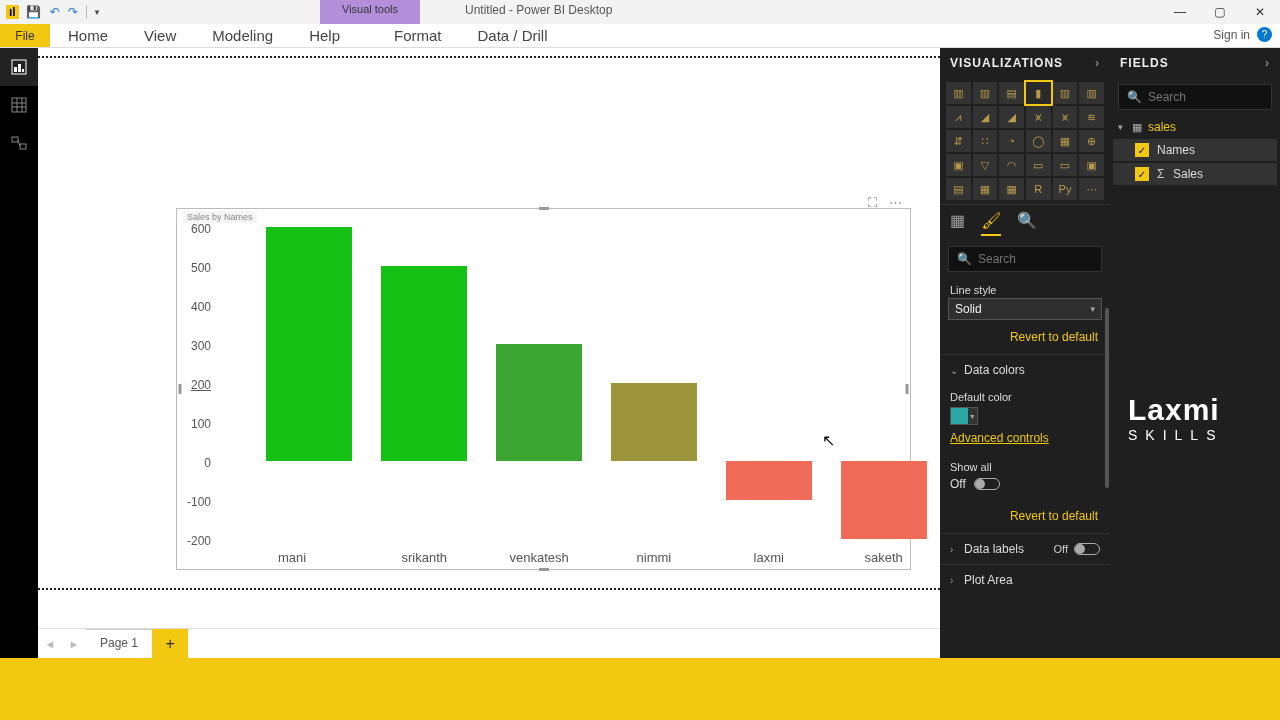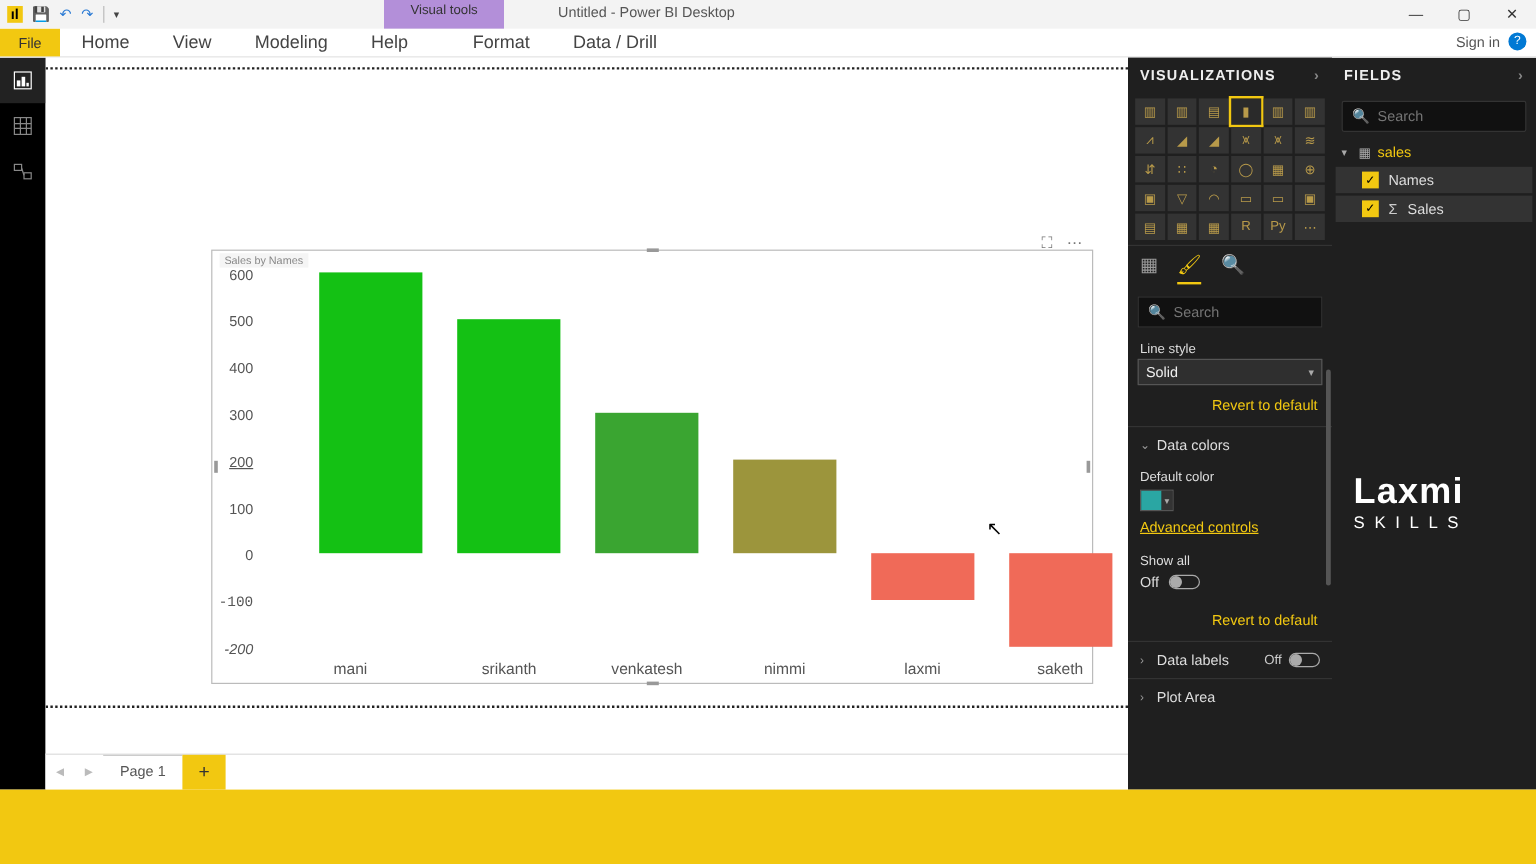--- a/index.html
+++ b/index.html
@@ -163,22 +163,22 @@
       <div class="sel-handle" style="left:50%;bottom:-2px;transform:translateX(-50%);"></div>
       <div class="chart-title">Sales by Names</div>
       <div class="yaxis" id="yaxis">
           <div class="ytick" style="top: 0px;">600</div>
           <div class="ytick" style="top: 39px;">500</div>
           <div class="ytick" style="top: 78px;">400</div>
           <div class="ytick" style="top: 117px;">300</div>
           <div class="ytick" style="top: 156px; text-decoration: underline;">200</div>
           <div class="ytick" style="top: 195px;">100</div>
           <div class="ytick" style="top: 234px;">0</div>
-          <div class="ytick" style="top: 273px; font-family: Liberation Mono, monospace;">-100</div>
-          <div class="ytick" style="top: 312px; font-style: italic;">-200</div>
+          <div class="ytick" style="top: 273px;">-100</div>
+          <div class="ytick" style="top: 312px;">-200</div>
         </div>
       <div class="plot" id="plot">
           <div class="bar" style="left: 49.3542px; width: 86.125px; background: rgb(20, 193, 20); bottom: 78px; height: 234px;"></div>
           <div class="bar" style="left: 164.188px; width: 86.125px; background: rgb(20, 193, 20); bottom: 78px; height: 195px;"></div>
           <div class="bar" style="left: 279.021px; width: 86.125px; background: rgb(58, 165, 49); bottom: 78px; height: 117px;"></div>
           <div class="bar" style="left: 393.854px; width: 86.125px; background: rgb(156, 149, 60); bottom: 78px; height: 78px;"></div>
           <div class="bar" style="left: 508.688px; width: 86.125px; background: rgb(240, 106, 88); bottom: 39px; height: 39px;"></div>
           <div class="bar" style="left: 623.521px; width: 86.125px; background: rgb(240, 106, 88); bottom: 0px; height: 78px;"></div>
         </div>
       <div id="xaxis"></div>

